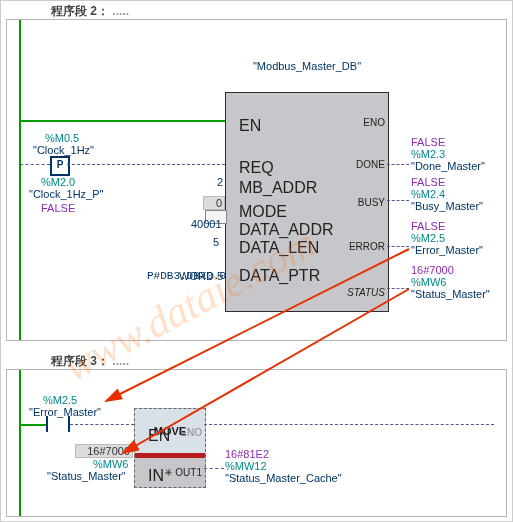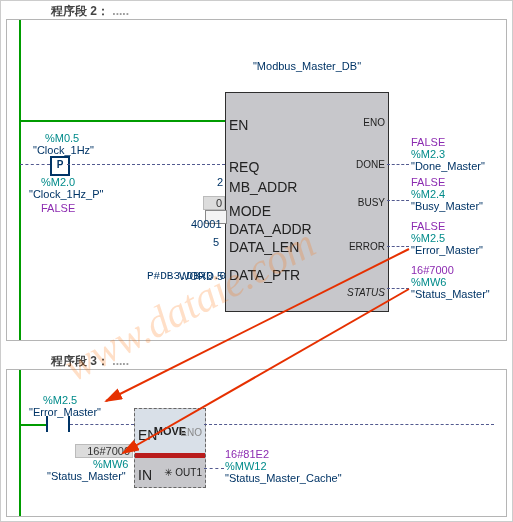--- a/index.html
+++ b/index.html
@@ -20,21 +20,21 @@
   .tl{color:var(--teal);}
   .db{color:var(--dark-blue);}
   .pr{color:var(--purple);}
   .ct{text-align:center;}
   
   .hwire{position:absolute;height:2px;background:var(--ladder-green);}
   .dash-h{position:absolute;border-top:1px dashed var(--dash);}
   
   .fb{position:absolute;border:1px solid #2e2e2e;background:var(--block-fill);}
   .fb-header{background:var(--block-header);border-bottom:1px solid #777;text-align:center;font-weight:bold;color:#222;padding:1px 0;}
-  .pin-l{position:absolute;left:3px;color:#222;font-size:14px;text-align:left;}
+  .pin-l{position:absolute;left:13px;color:#222;font-size:16px;text-align:left;}
   .pin-r{position:absolute;right:3px;color:#222;font-size:10px;text-align:right;}
   
   .mv{position:absolute;border:1px dashed #666;background:var(--block-fill);}
   .mv-header{background:var(--block-header);border-bottom:5px solid #b91c1c;text-align:center;font-weight:bold;color:#222;padding:16px 0;}
   
   .p-box{position:absolute;border:2px solid var(--dark-blue);width:16px;height:16px;text-align:center;line-height:14px;font-weight:bold;color:var(--dark-blue);font-size:10px;}
   .dot-box{position:absolute;width:20px;height:12px;border:1px solid #888;background:#f4f4f4;}
   .grey-box{position:absolute;background:var(--light-grey);border:1px solid #bbb;color:#333;text-align:right;padding:0 2px;}
   
   .wm{position:absolute;color:var(--wm-orange);font-size:42px;font-style:italic;font-family:Georgia,serif;transform:rotate(-28deg);pointer-events:none;user-select:none;font-weight:500;}

